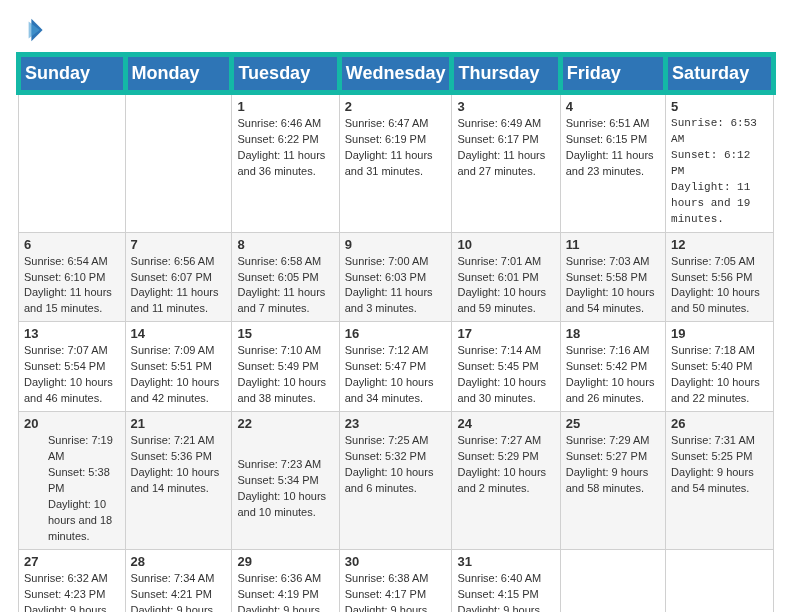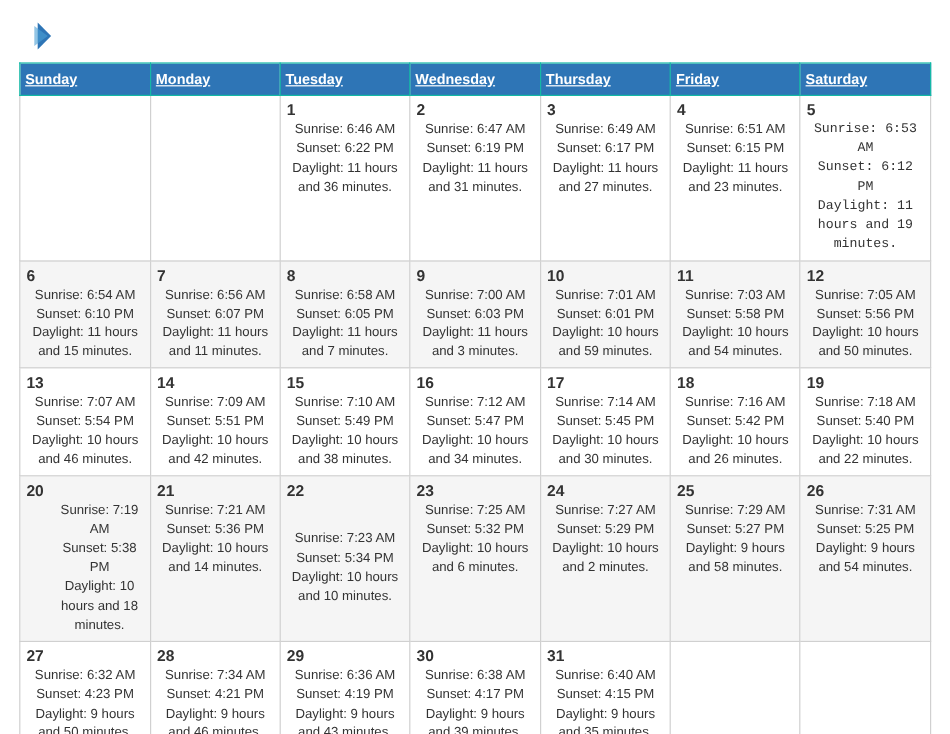--- a/index.html
+++ b/index.html
@@ -50,26 +50,25 @@
       color: #555;
     }
     .calendar {
       width: 100%;
       border-collapse: collapse;
       border: 1px solid #ccc;
     }
     .calendar th {
       background: #2e75b6;
       color: #fff;
-      font-size: 12px;
+      font-size: 18px;
       font-weight: bold;
       padding: 6px 4px;
       text-align: left;
-      border: 1px solid #14b8a6;
-      text-decoration: underline;
+      border: 5px solid #14b8a6;
     }
     .calendar td {
       vertical-align: top;
       border: 1px solid #d0d0d0;
       padding: 4px 5px;
       width: 110px;
       min-height: 80px;
       font-size: 11px;
       color: #333;
       background: #fff;
@@ -80,21 +79,20 @@
     .day-num {
       font-size: 13px;
       font-weight: bold;
       display: block;
       margin-bottom: 2px;
     }
     .day-info {
       font-size: 11px;
       line-height: 1.45;
       color: #333;
-      text-align: center;
     }
     .empty-cell {
       background: #fff !important;
     }
     .calendar tr:nth-child(even) .empty-cell {
       background: #f5f5f5 !important;
     }
   </style>
 </head>
 <body>

